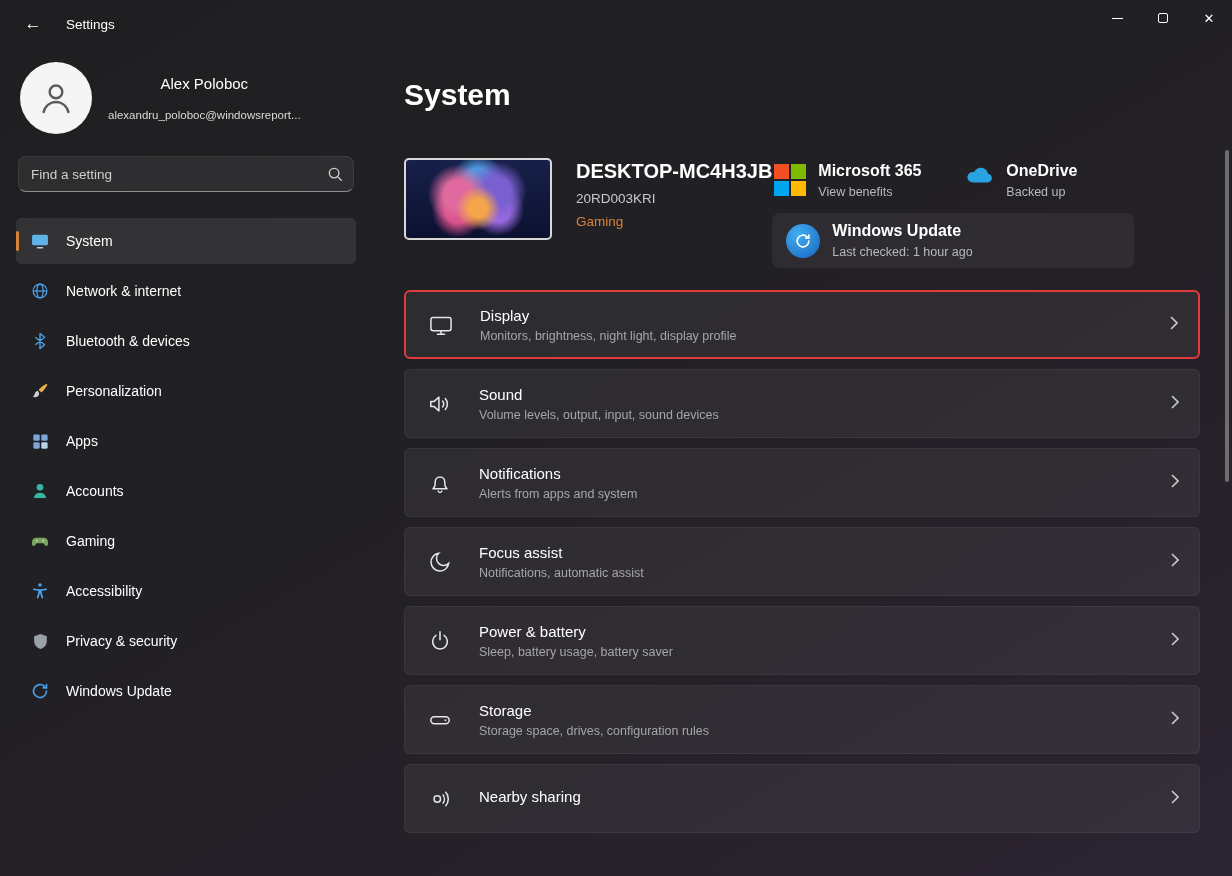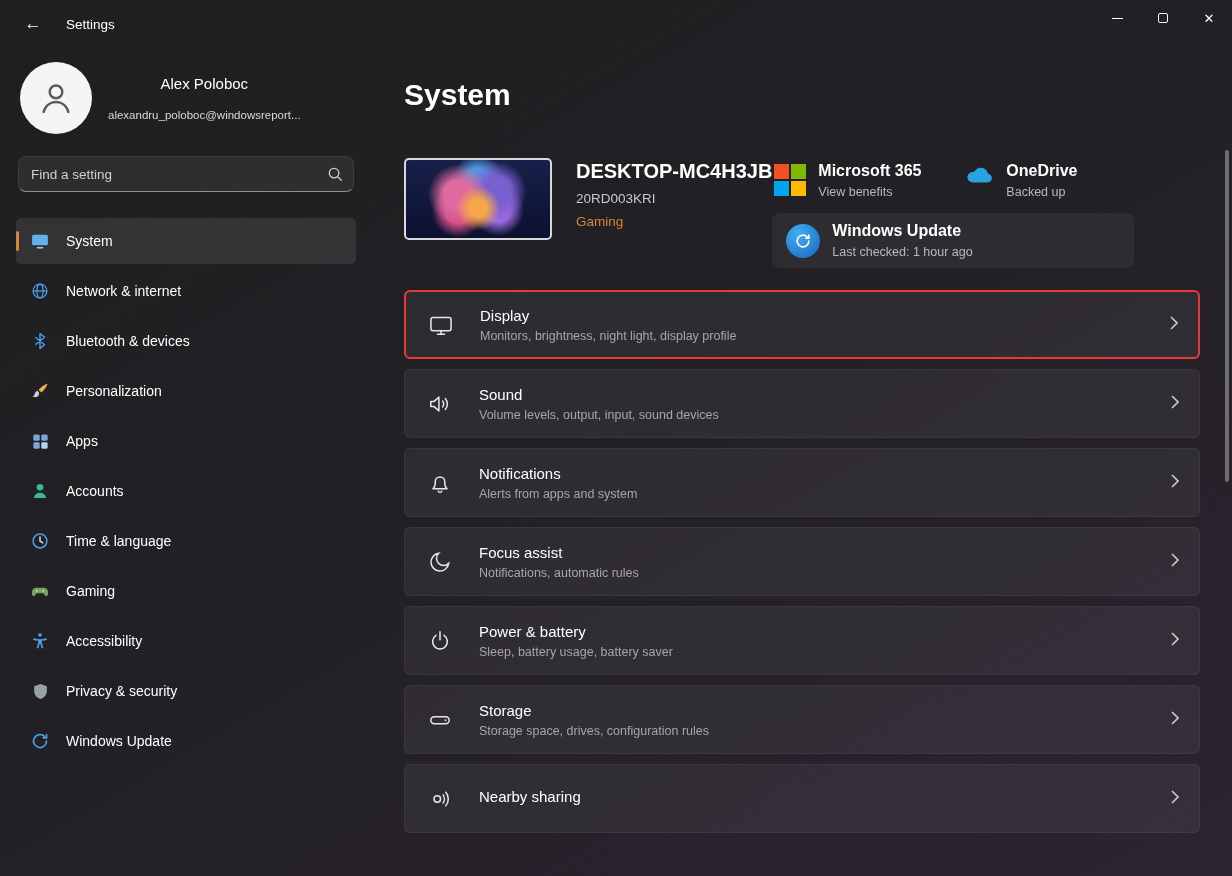--- a/index.html
+++ b/index.html
@@ -195,29 +195,20 @@
         <span>Apps</span>
       </div>
       <div class="nav-item">
         <span class="nav-icon">
           <svg width="20" height="20" viewBox="0 0 24 24">
               <circle cx="12" cy="7.5" r="4" fill="#35b8a0"></circle>
               <path d="M4.5 20.5c.9-4.2 4-6.3 7.5-6.3s6.6 2.1 7.5 6.3z" fill="#35b8a0"></path>
             </svg>
         </span>
         <span>Accounts</span>
-      </div>
-      <div class="nav-item">
-        <span class="nav-icon">
-          <svg width="20" height="20" viewBox="0 0 24 24" fill="none">
-              <circle cx="12" cy="12" r="8.3" stroke="#4ba0e8" stroke-width="1.8"></circle>
-              <path d="M12 7v5.2l3.4 2" stroke="#e8e8e8" stroke-width="1.7" stroke-linecap="round"></path>
-            </svg>
-        </span>
-        <span>Time &amp; language</span>
       </div>
       <div class="nav-item">
         <span class="nav-icon">
           <svg width="21" height="21" viewBox="0 0 24 24">
               <path d="M7 7.5h10c2.7 0 4.4 2.1 4.7 4.8.3 2.6-.4 5.2-1.9 5.2-1.3 0-2-1.2-2.7-2.3-.5-.8-1.2-1-2-1H8.9c-.8 0-1.5.2-2 1-.7 1.1-1.4 2.3-2.7 2.3-1.5 0-2.2-2.6-1.9-5.2C2.6 9.6 4.3 7.5 7 7.5z" fill="#79a35e"></path>
               <circle cx="8.2" cy="11.2" r="1" fill="#fff" opacity=".85"></circle>
               <circle cx="15.8" cy="11.2" r="1" fill="#fff" opacity=".85"></circle>
             </svg>
         </span>
         <span>Gaming</span>
@@ -362,21 +353,21 @@
       </div>
 
       <div class="row">
         <span class="row-icon">
           <svg width="26" height="26" viewBox="0 0 24 24" fill="none" stroke="#e6e6e6" stroke-width="1.4">
               <path d="M20 13.3A8.2 8.2 0 1 1 10.7 4a6.4 6.4 0 0 0 9.3 9.3z"></path>
             </svg>
         </span>
         <div>
           <div class="row-title">Focus assist</div>
-          <div class="row-sub">Notifications, automatic rules</div>
+          <div class="row-sub">Notifications, automatic assist</div>
         </div>
         <span class="chevron">
           <svg width="8" height="14" viewBox="0 0 8 14" fill="none" stroke="#c9c9c9" stroke-width="1.6">
               <path d="M1 1l6 6-6 6"></path>
             </svg>
         </span>
       </div>
 
       <div class="row">
         <span class="row-icon">

